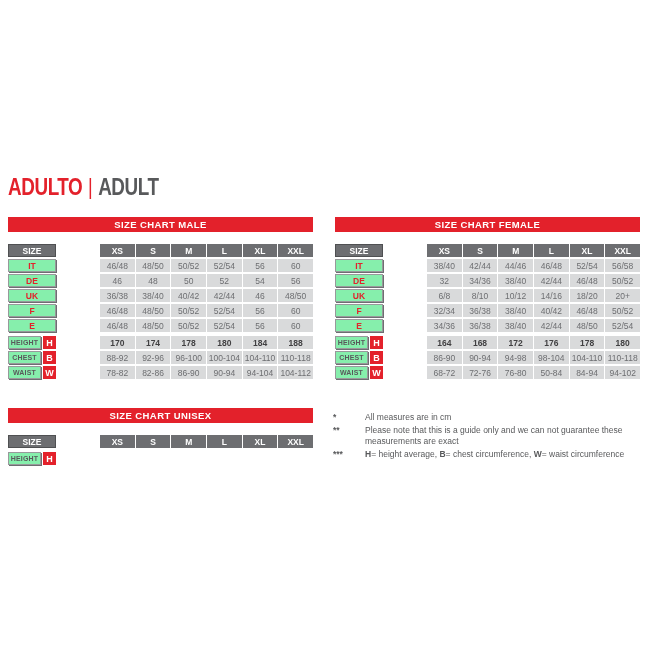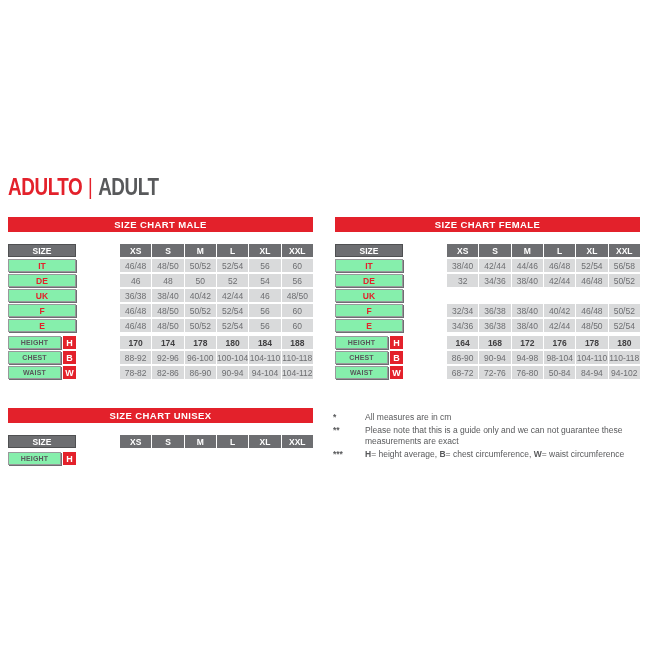--- a/index.html
+++ b/index.html
@@ -35,21 +35,21 @@
   #table-female{left:335px;top:217px;}
   #table-unisex{left:8px;top:408px;}
 
   .bar{
     height:15px;background:var(--red);color:#fff;
     font-size:9.5px;font-weight:bold;letter-spacing:0.4px;
     display:flex;align-items:center;justify-content:center;
     margin-bottom:12px;
   }
   .trow{display:flex;height:13px;margin-bottom:2px;}
-  .labelcol{width:68px;margin-right:4px;display:flex;flex-shrink:0;}
+  .labelcol{width:48px;margin-right:4px;display:flex;flex-shrink:0;}
   .datacells{flex:1;display:flex;gap:1px;padding-left:40px;}
   .cell{
     flex:1;display:flex;align-items:center;justify-content:center;
     font-size:8.5px;background:var(--cell-gray);color:var(--cell-text);
   }
   .hdr .corner{
     flex:1;background:var(--hdr-gray);border:1px solid #4F5052;
     color:#fff;font-size:8.5px;font-weight:bold;
     display:flex;align-items:center;justify-content:center;
   }
@@ -253,20 +253,28 @@
           <div class="cell">38/40</div>
           <div class="cell">42/44</div>
           <div class="cell">46/48</div>
           <div class="cell">50/52</div>
         </div>
       </div>
       <div class="trow size-row">
         <div class="labelcol">
           <div class="label-cell">UK</div>
         </div>
+        <div class="datacells">
+          <div class="cell">6/8</div>
+          <div class="cell">8/10</div>
+          <div class="cell">10/12</div>
+          <div class="cell">14/16</div>
+          <div class="cell">18/20</div>
+          <div class="cell">20+</div>
+        </div>
       </div>
       <div class="trow size-row">
         <div class="labelcol">
           <div class="label-cell">F</div>
         </div>
         <div class="datacells">
           <div class="cell">32/34</div>
           <div class="cell">36/38</div>
           <div class="cell">38/40</div>
           <div class="cell">40/42</div>

